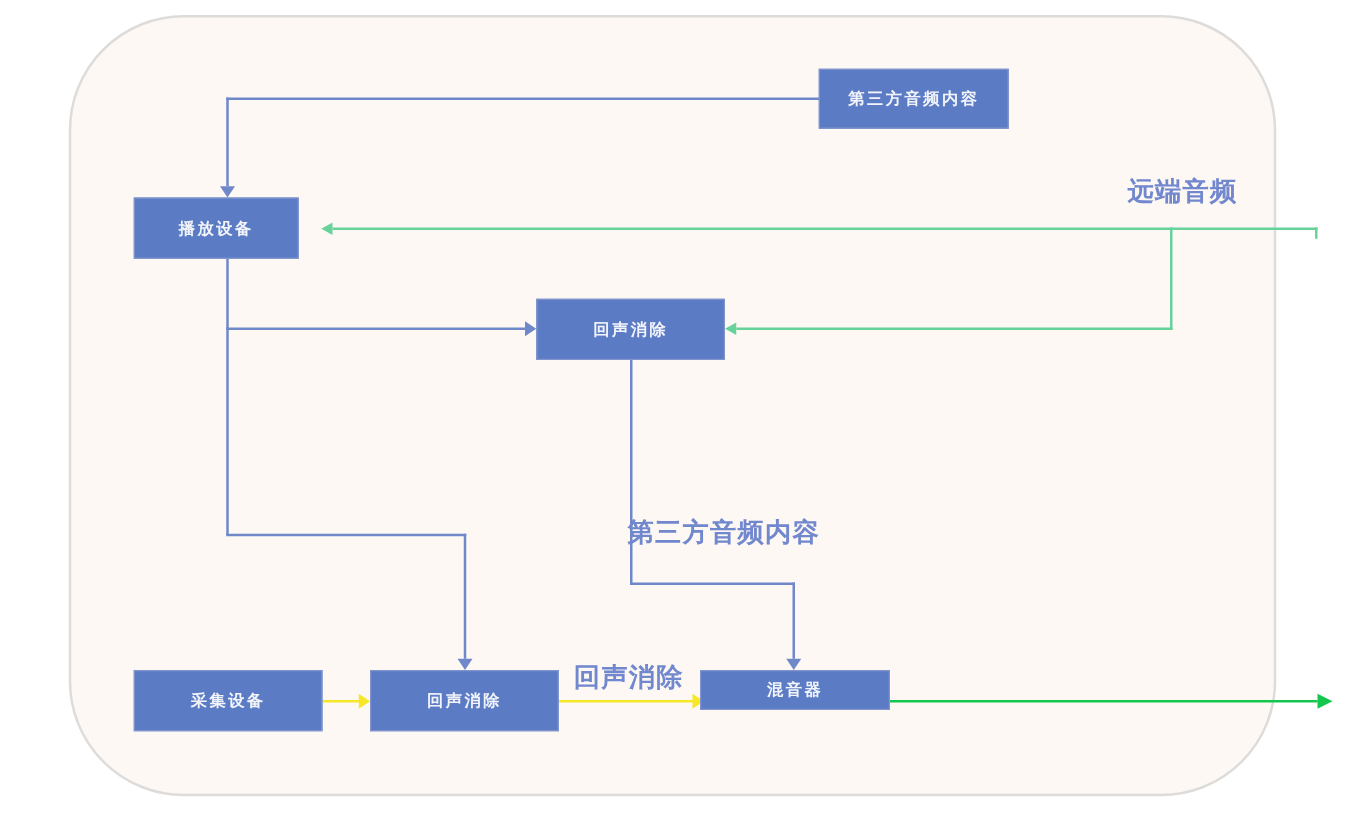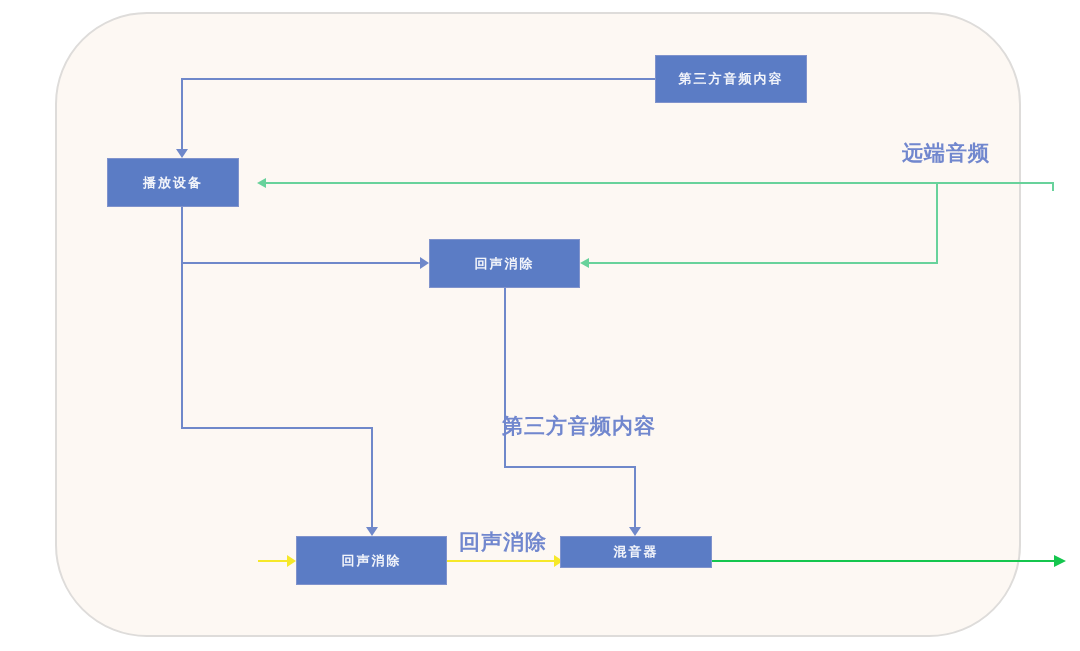--- a/index.html
+++ b/index.html
@@ -92,20 +92,21 @@
 
   <div class="line h yellow" style="left:447px;top:560px;width:108px"></div>
   <div class="arr arr-right-yellow" style="left:554px;top:555px"></div>
 
   <div class="node" style="left:655px;top:55px;width:152px;height:48px">第三方音频内容</div>
 
   <div class="node" style="left:107px;top:158px;width:132px;height:49px">播放设备</div>
 
   <div class="node" style="left:429px;top:239px;width:151px;height:49px">回声消除</div>
 
+  <div class="node" style="left:107px;top:536px;width:151px;height:49px">采集设备</div>
 
   <div class="node" style="left:296px;top:536px;width:151px;height:49px">回声消除</div>
 
   <div class="node" style="left:560px;top:536px;width:152px;height:32px">混音器</div>
 
   <div class="edge-label" style="left:902px;top:139px;width:130px">远端音频</div>
 
   <div class="edge-label" style="left:502px;top:412px;width:160px">第三方音频内容</div>
 
   <div class="edge-label" style="left:459px;top:528px;width:100px">回声消除</div>

